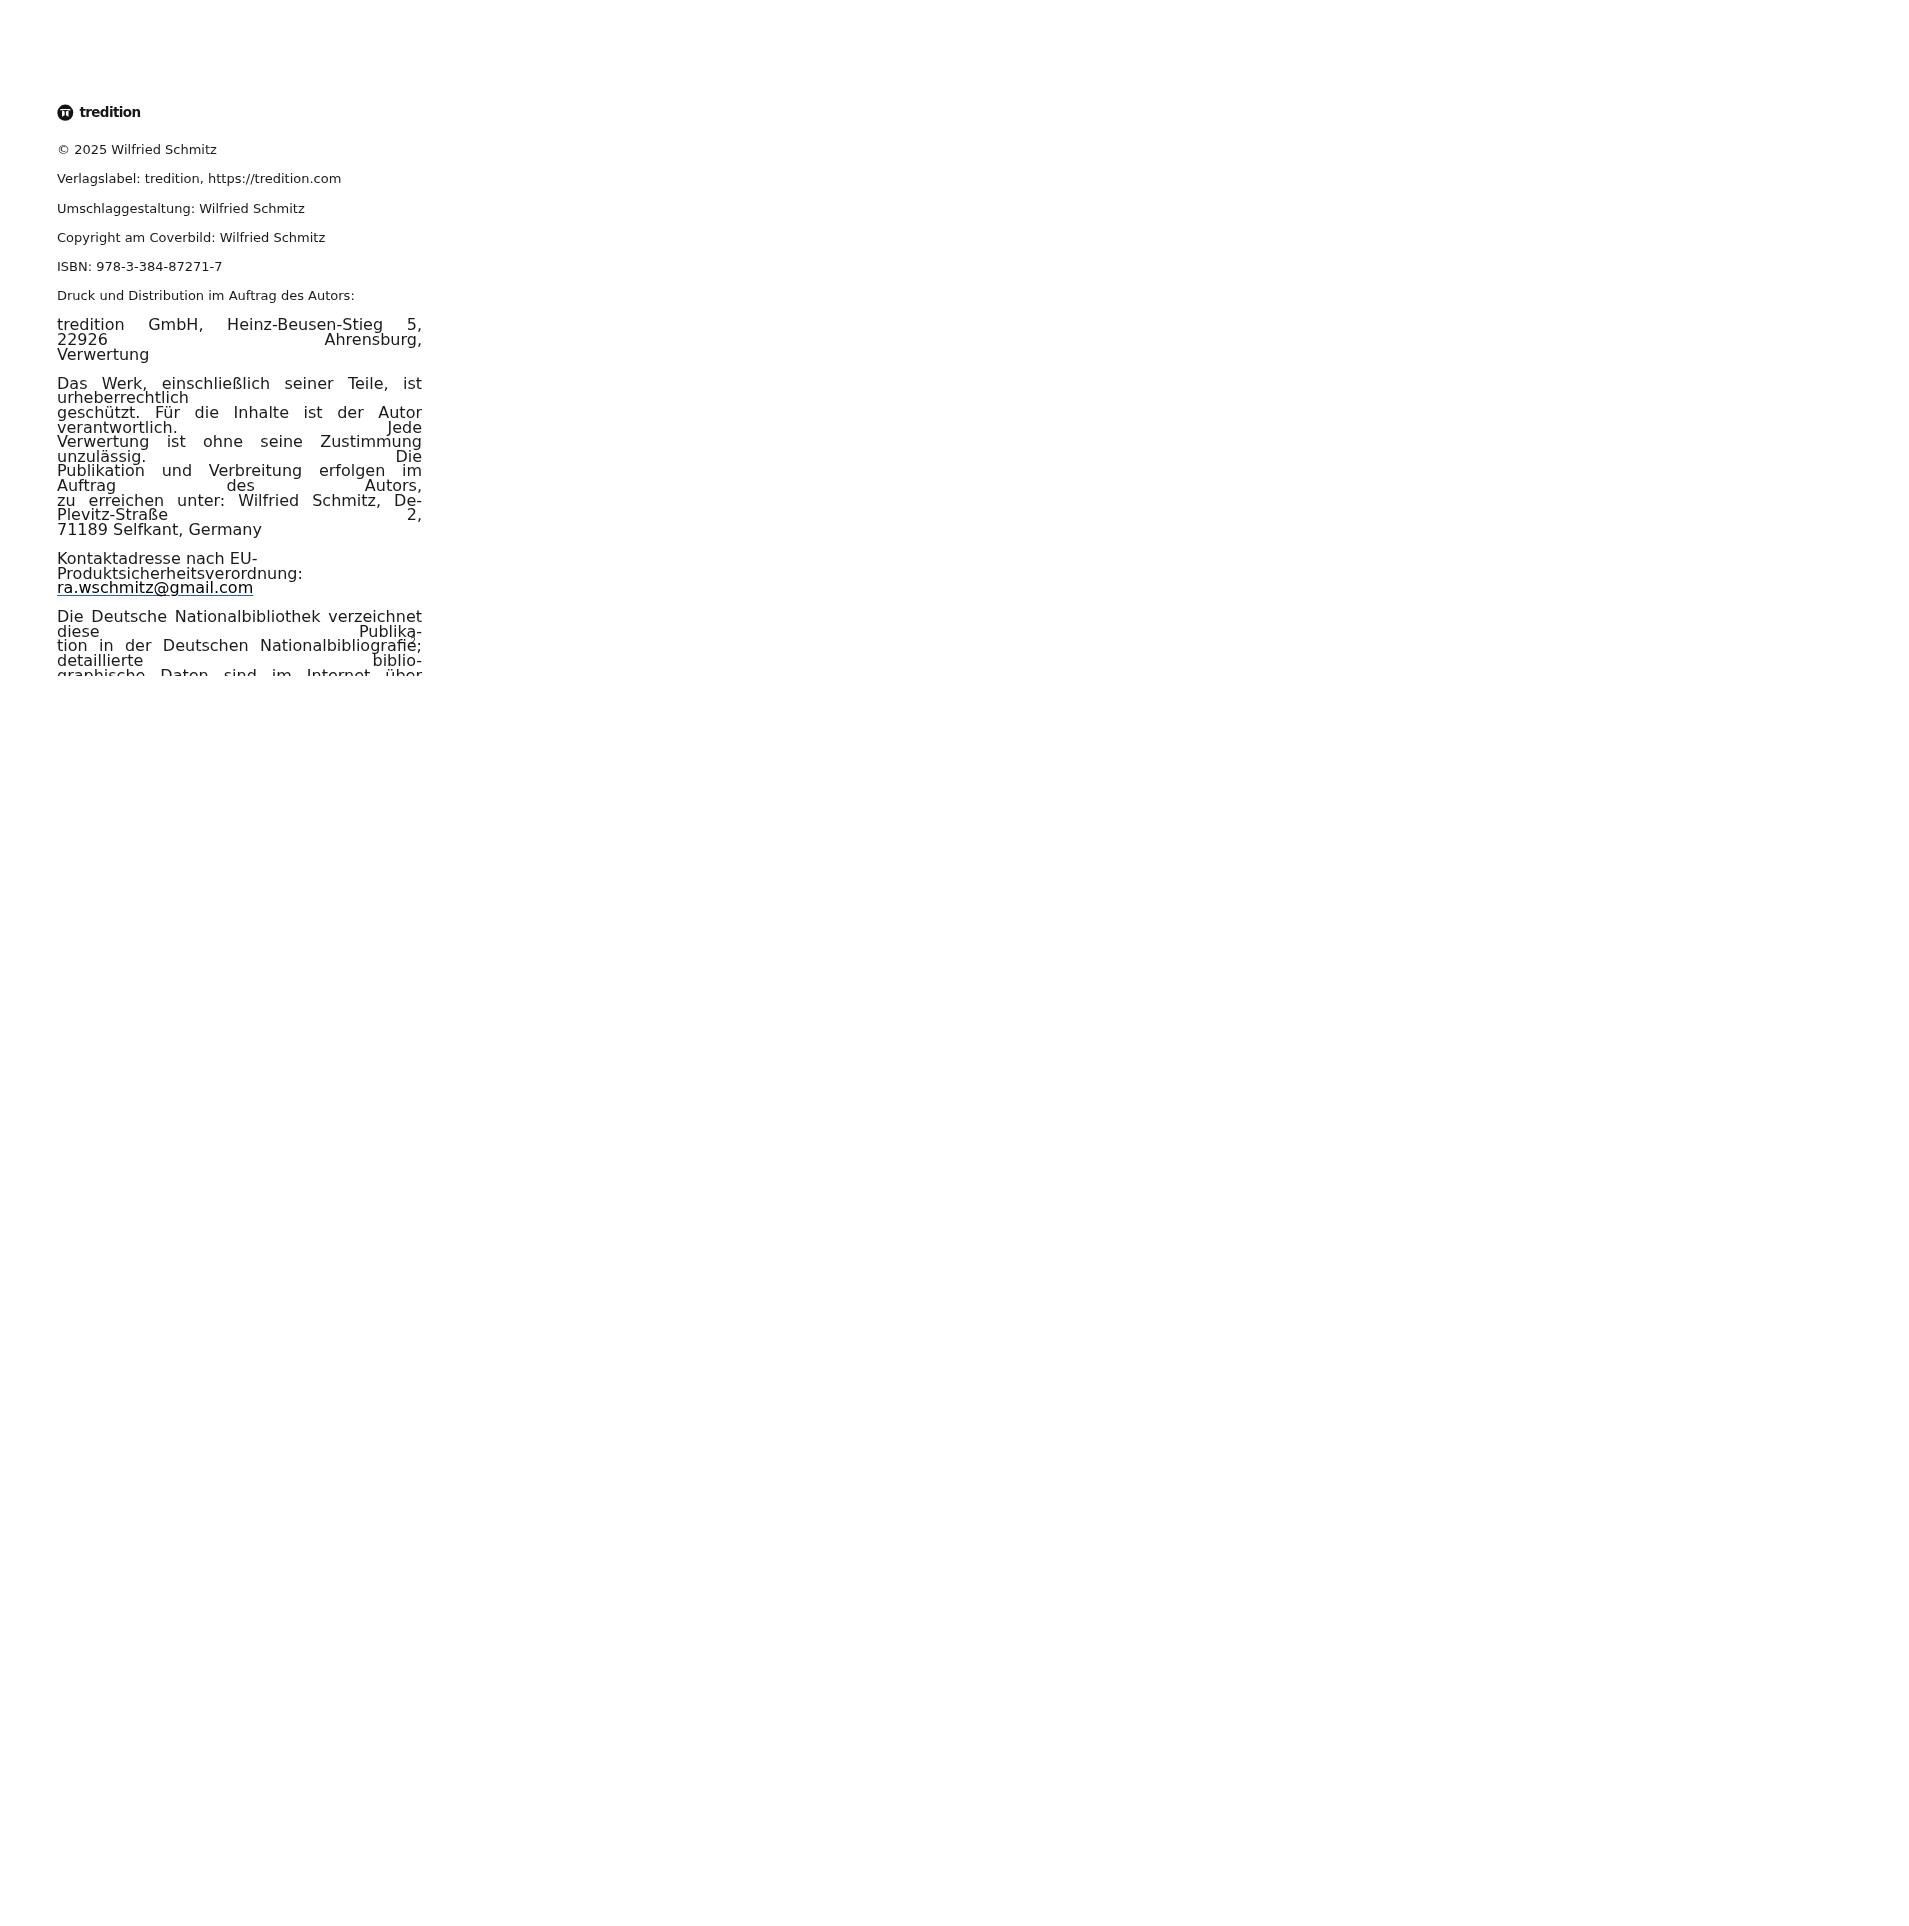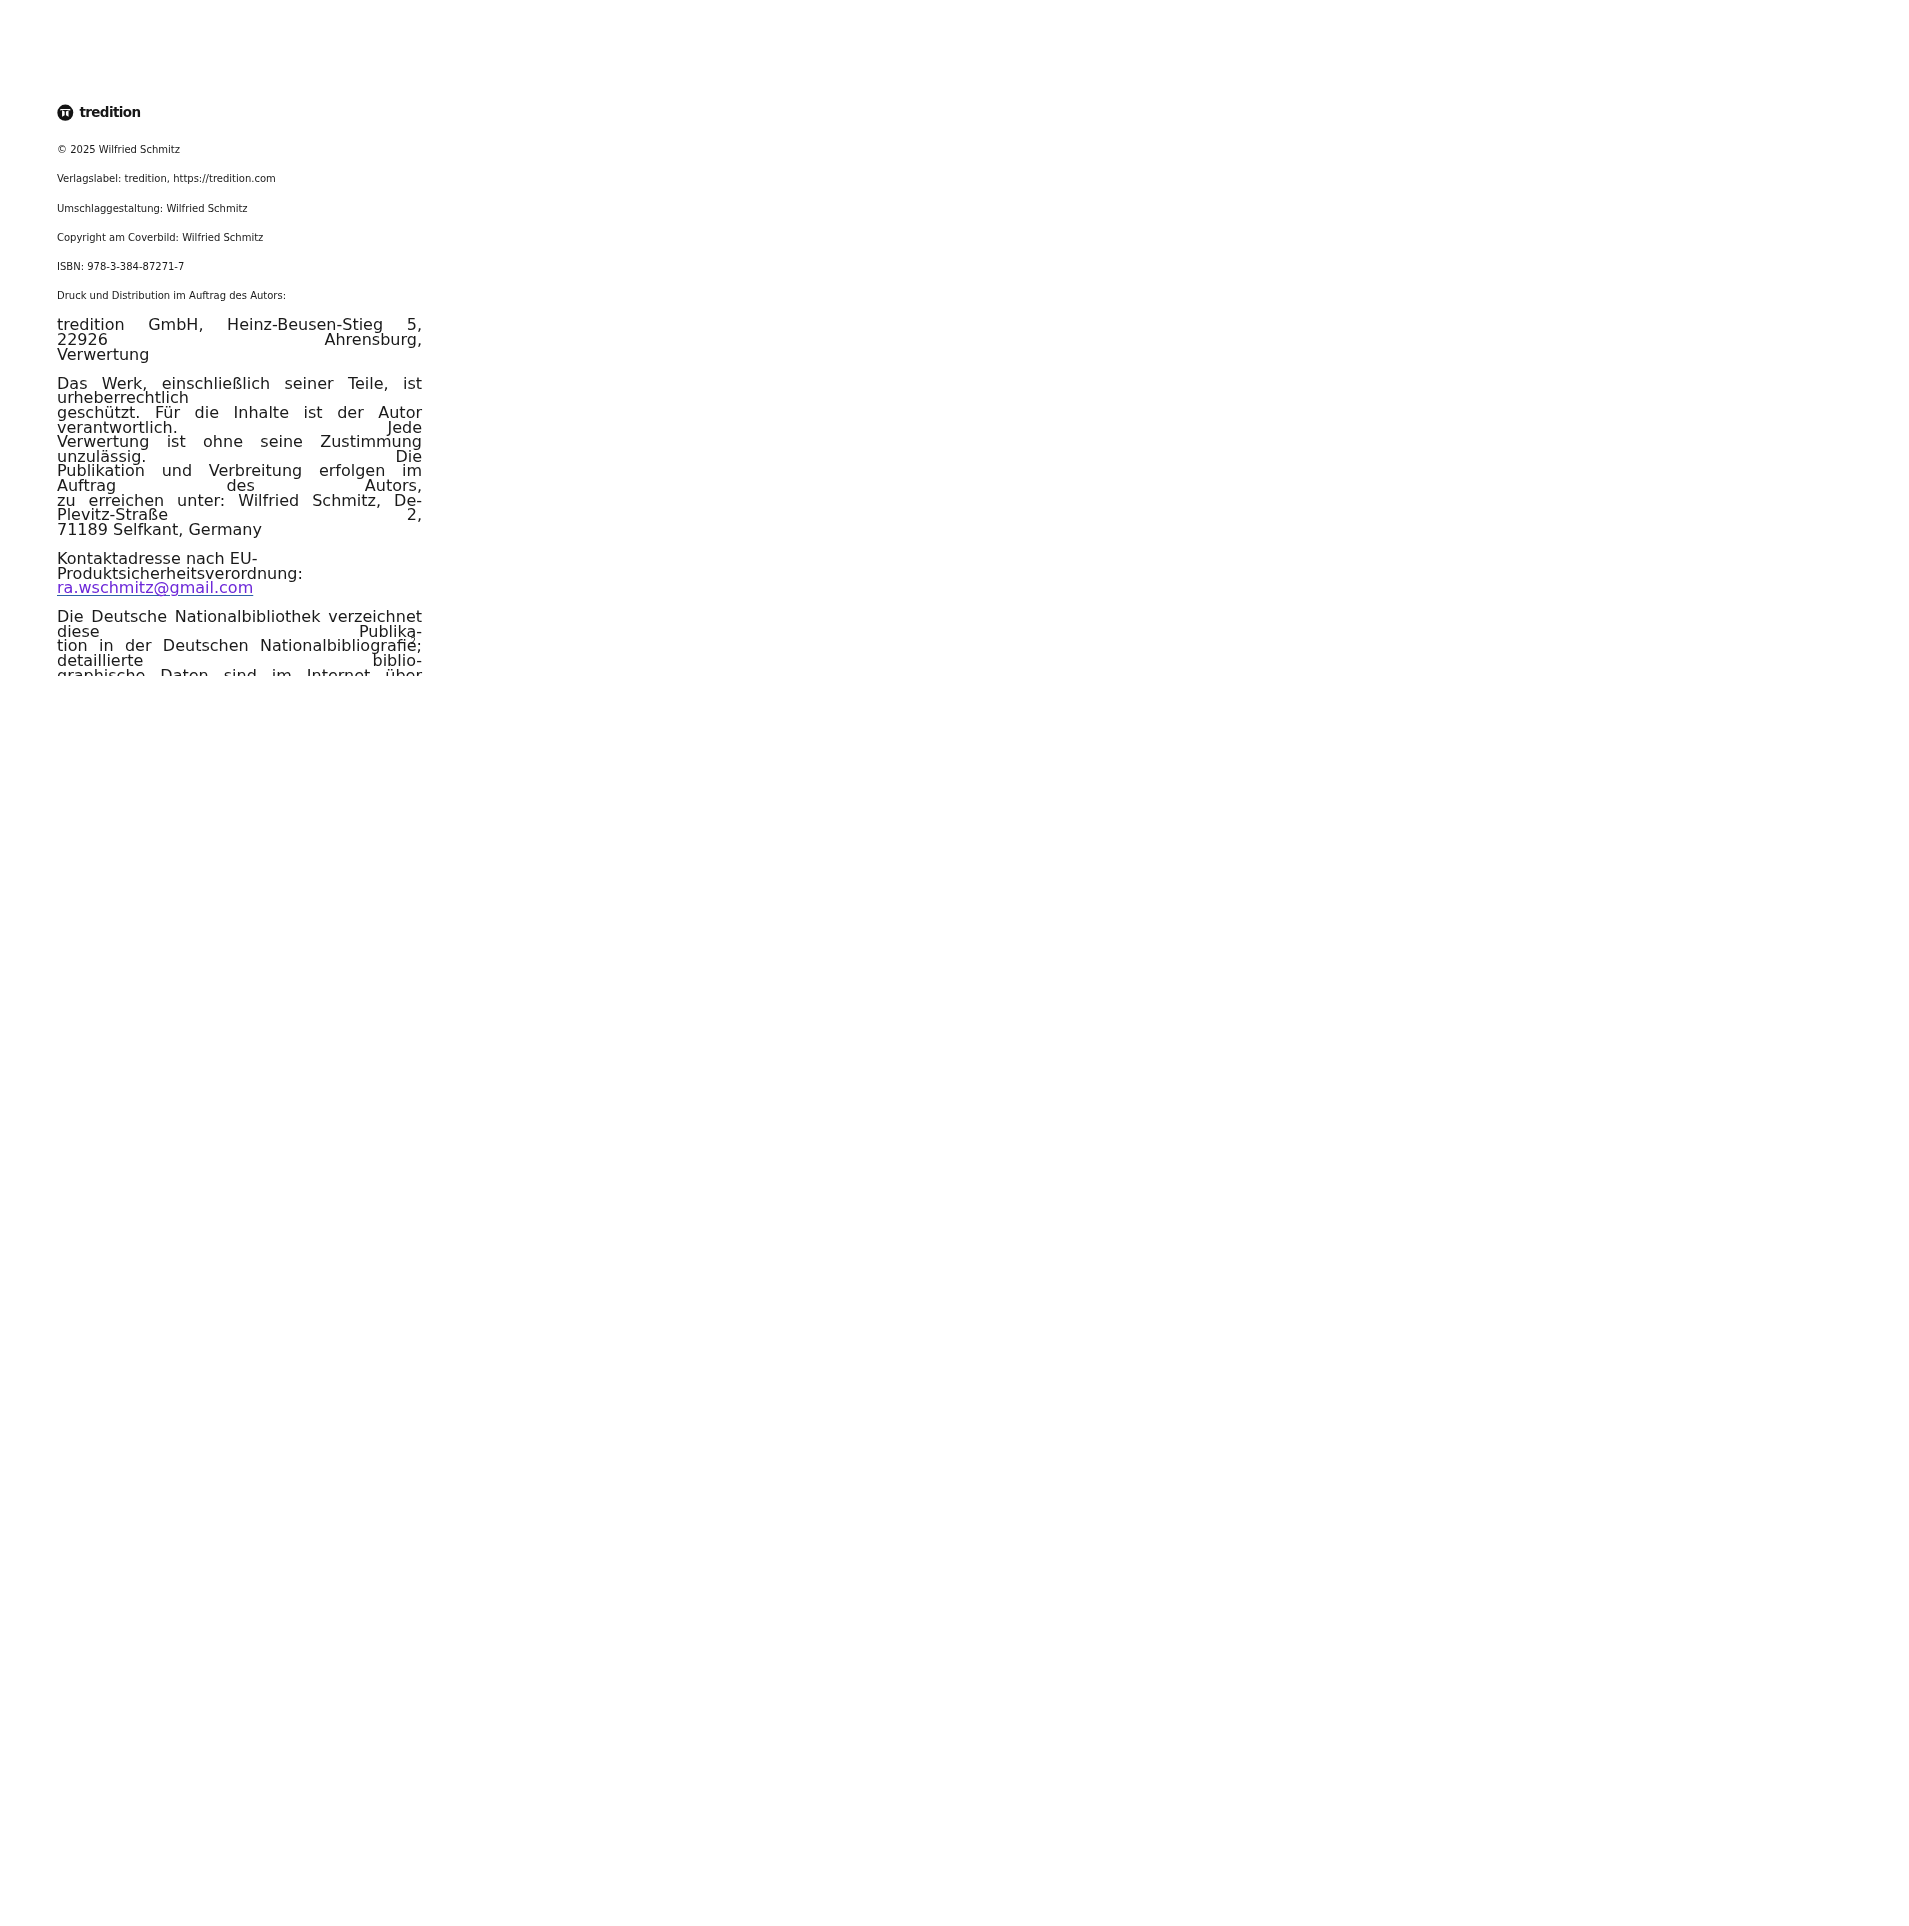--- a/index.html
+++ b/index.html
@@ -27,30 +27,30 @@
   .logo-mark { width: 16.6px; height: 17.3px; display: block; }
   .brand-name {
     margin-left: 5.8px;
     font-size: 13.5px;
     font-weight: bold;
     letter-spacing: -0.6px;
     color: #161616;
     line-height: 17.3px;
   }
   .ln {
-    font-size: 10px;
+    font-size: 13px;
     line-height: 14.6px;
     margin: 0 0 14.6px 0;
     white-space: nowrap;
   }
   .para { margin: 0 0 14.6px 0; }
   .tline { font-size: 16px; line-height: 14.6px; }
   .jl { text-align: justify; text-align-last: justify; }
   a.link, .link {
-    color: #6d28d9;
+    color: #000000;
     text-decoration: underline;
     text-decoration-color: #2d62a8;
     text-decoration-thickness: 0.8px;
     text-underline-offset: 1.9px;
     cursor: pointer;
   }
   .page-number {
     position: absolute;
     right: 62px;
     bottom: 30px;

